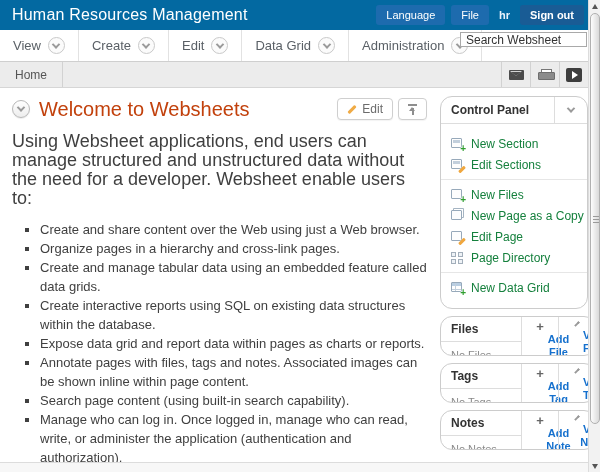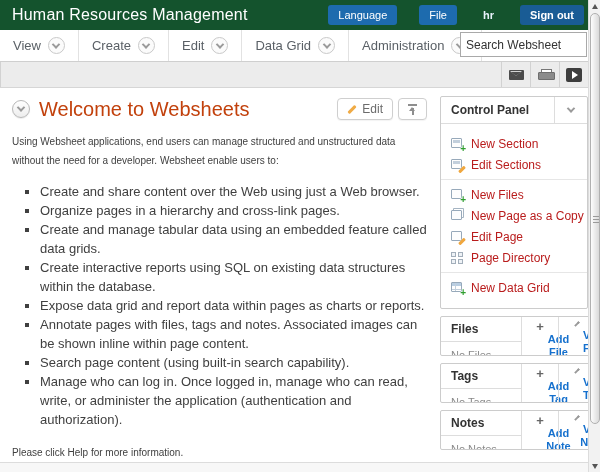--- a/index.html
+++ b/index.html
@@ -1,40 +1,40 @@
 <!DOCTYPE html>
 <html><head>
 <meta charset="utf-8">
 <style>
   * { margin:0; padding:0; box-sizing:border-box; }
   html,body { width:600px; height:472px; overflow:hidden; background:#fff;
               font-family:"Liberation Sans", sans-serif; }
   .app { position:relative; width:600px; height:472px; background:#fff; overflow:hidden; }
 
   
-  .hdr { position:absolute; left:0; top:0; width:600px; height:30px; background:#14532d;
+  .hdr { position:absolute; left:0; top:0; width:600px; height:30px; background:#0369a1;
          display:flex; align-items:center; }
   .hdr h1 { color:#fff; font-size:16px; font-weight:normal; padding-left:12px; letter-spacing:.2px; }
-  .hdr-right { margin-left:auto; margin-right:16px; display:flex; align-items:center; gap:22px; }
+  .hdr-right { margin-left:auto; margin-right:16px; display:flex; align-items:center; gap:6px; }
   .hbtn { border:none; cursor:pointer; background:#1d6bae; color:#fff; font-family:inherit;
           font-size:11px; padding:4px 10px; border-radius:3px; }
   .huser { color:#e8f2fb; font-size:11px; padding:0 4px; font-weight:bold; }
   .hbtn.signout { background:#195c95; font-weight:bold; }
 
   
   .menubar { position:absolute; left:0; top:30px; width:588px; height:32px; background:#fff;
              border-bottom:1px solid #cfcfcf; display:flex; }
   .mtab { display:flex; align-items:center; gap:7px; padding:0 13px; border-right:1px solid #e2e2e2;
           font-size:13px; color:#5a6066; cursor:pointer; }
   .circ { width:17px; height:17px; border:1px solid #c9c9c9; border-radius:50%; background:#fbfbfb;
           display:flex; align-items:center; justify-content:center; }
   .chev { width:6px; height:6px; border-right:2px solid #9a9a9a; border-bottom:2px solid #9a9a9a; }
   .chev.down { transform:rotate(45deg) translate(-1px,-1px); }
   .chev.right { transform:rotate(-45deg); }
-  .search { position:absolute; top:32px; right:13px; width:127px; height:25px; border:1px solid #a9a9a9;
+  .search { position:absolute; top:32px; right:13px; width:127px; height:15px; border:1px solid #a9a9a9;
             font-family:inherit; font-size:12px; color:#333; padding:0 5px; z-index:5; }
 
   
   .crumbbar { position:absolute; left:0; top:62px; width:588px; height:26px; background:#ececec;
               border-bottom:1px solid #d6d6d6; display:flex; align-items:stretch; }
   .crumb { display:flex; align-items:center; padding:0 15px; font-size:12px; color:#555; cursor:pointer; }
   .vsep { width:1px; background:#d2d2d2; }
   .crumb-spacer { flex:1; }
   .cicell { width:28px; display:flex; align-items:center; justify-content:center; cursor:pointer; }
   .mailico { position:relative; width:15px; height:10px; background:#4c4c4c; border-radius:1px; }
@@ -62,37 +62,37 @@
   .sec-btns { margin-left:auto; display:flex; gap:5px; }
   .wbtn { display:flex; align-items:center; gap:5px; background:#fff; border:1px solid #cfcfcf;
           border-radius:4px; height:22px; padding:0 9px; font-family:inherit; font-size:12px;
           color:#6b6b6b; cursor:pointer; box-shadow:0 1px 1px rgba(0,0,0,.05); }
   .pencil { width:10px; height:3px; background:#f0ab45; border-radius:1px; transform:rotate(-45deg); }
   .topicon { position:relative; width:9px; height:11px; display:inline-block; }
   .topicon .bar { position:absolute; left:0; top:0; width:9px; height:2px; background:#8e8e8e; }
   .topicon .stem { position:absolute; left:3.5px; top:4px; width:2px; height:7px; background:#8e8e8e; }
   .topicon .head { position:absolute; left:1px; top:3px; border-left:3.5px solid transparent;
           border-right:3.5px solid transparent; border-bottom:4px solid #8e8e8e; }
-  .main p { font-size:10px; color:#404040; line-height:19px; margin-bottom:10px; }
+  .main p { font-size:18px; color:#404040; line-height:19px; margin-bottom:10px; }
   .main ul { margin:12px 0 14px 28px; }
   .main li { list-style:square; font-size:13px; color:#404040; line-height:19px; }
 
   
   .sidebar { position:absolute; left:440px; top:96px; width:156px; }
-  .panel { background:#fff; border:1px solid #ccc; border-radius:2px; margin-bottom:7px; overflow:hidden; }
+  .panel { background:#fff; border:1px solid #ccc; border-radius:12px; margin-bottom:7px; overflow:hidden; }
   .panel.cp { width:148px; }
   .cp-head { display:flex; align-items:stretch; border-bottom:1px solid #ddd; height:27px; }
   .cp-head .cp-title { flex:1; display:flex; align-items:center; padding-left:10px;
       font-size:12px; font-weight:bold; color:#333; }
   .cp-chev { width:33px; border-left:1px solid #ddd; display:flex; align-items:center;
       justify-content:center; cursor:pointer; }
   .cp-body { padding:5px 0 6px; }
   .cp-group { padding:4px 10px; }
   .cp-group + .cp-group { border-top:1px solid #e6e6e6; }
-  .cp-item { display:flex; align-items:center; gap:7px; height:21px; font-size:12px; color:#b91c1c;
+  .cp-item { display:flex; align-items:center; gap:7px; height:21px; font-size:12px; color:#15803d;
       cursor:pointer; white-space:nowrap; }
 
   
   .ic { position:relative; width:13px; height:13px; flex:0 0 13px; }
   .ic .base { position:absolute; left:0; top:1px; width:11px; height:10px; background:#fdfdfd;
       border:1px solid #97a9ba; border-radius:1px; }
   .ic.sec .base::before { content:""; position:absolute; left:1px; right:1px; top:1px; height:3px;
       background:#c2cfdc; }
   .ic.copy .base { box-shadow:2px -2px 0 -1px #fff, 2px -2px 0 0 #a5b4c2; }
   .ic .plus::after { content:"+"; position:absolute; right:-2px; bottom:-4px; color:#2f9e2f;
@@ -181,20 +181,21 @@
       <span>Administration</span>
       <span class="circ">
           <i class="chev down"></i>
         </span>
     </div>
   </nav>
 
   <input class="search" value="Search Websheet" style="">
 
   <div class="crumbbar">
+    <span class="crumb">Home</span>
     <span class="vsep"></span>
     <span class="crumb-spacer"></span>
     <span class="vsep"></span>
     <span class="cicell">
         <span class="mailico"></span>
       </span>
     <span class="vsep"></span>
     <span class="cicell">
         <span class="printico"></span>
       </span>

